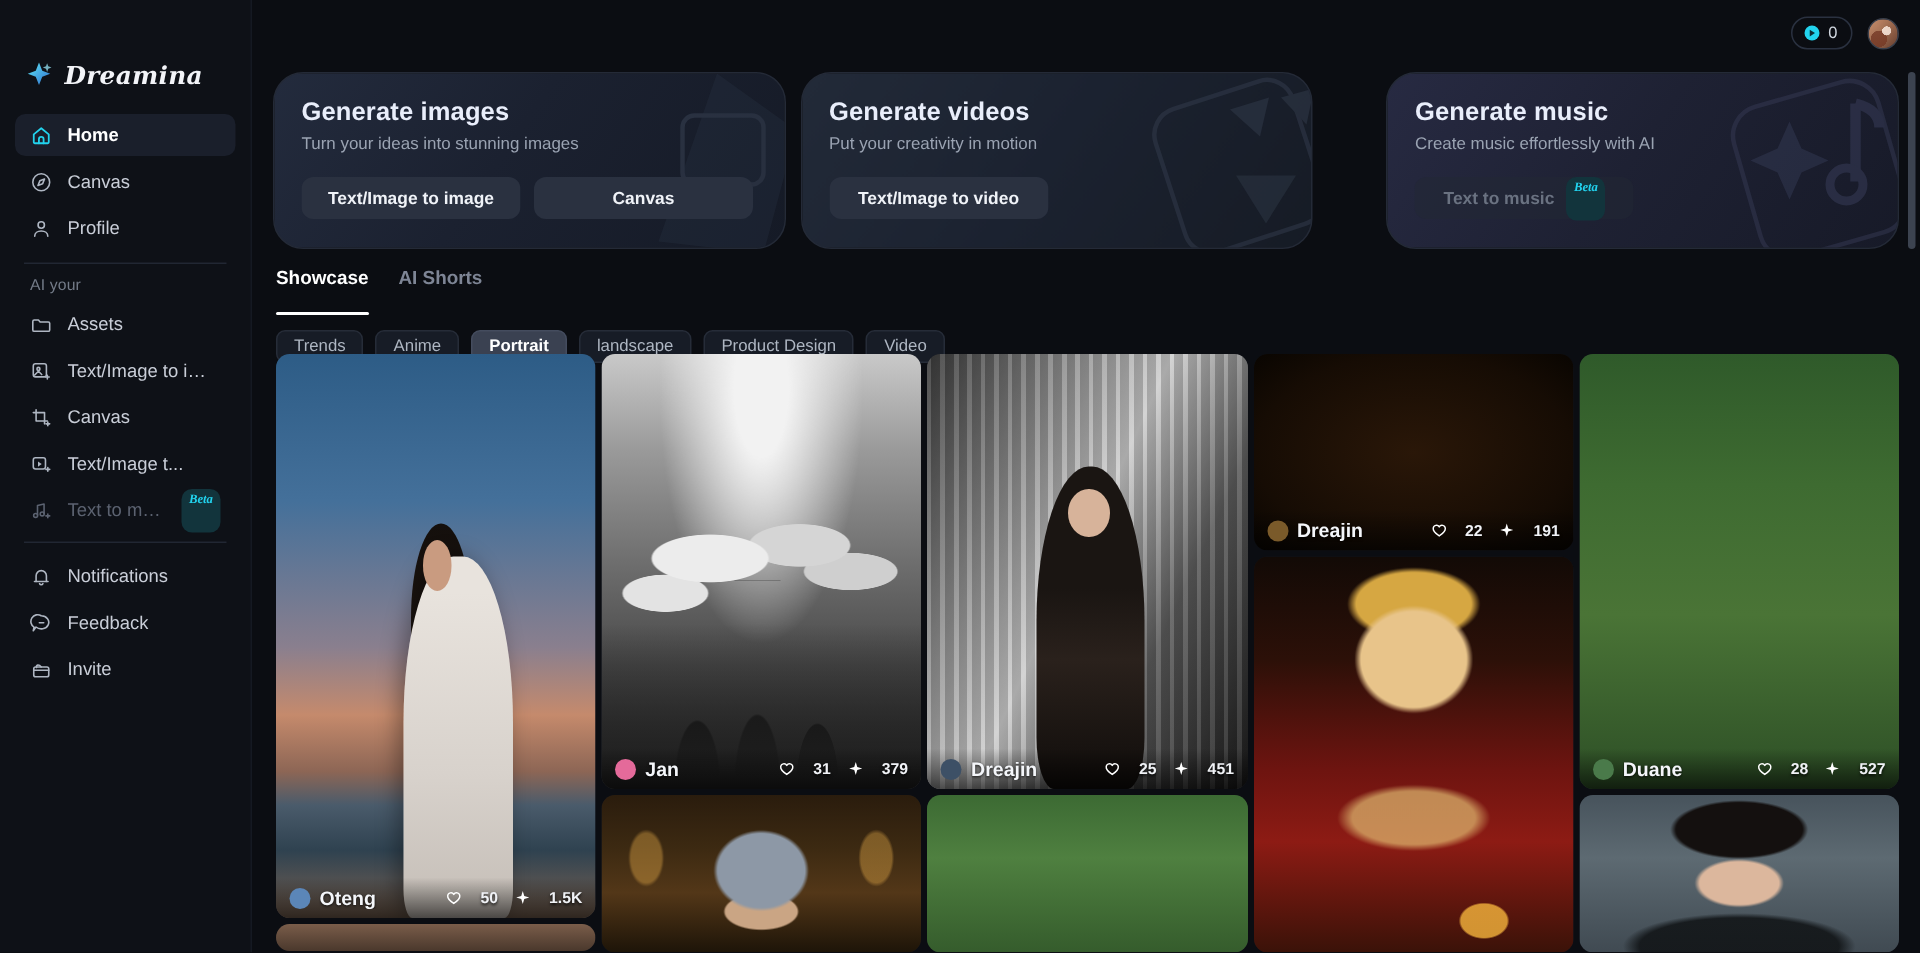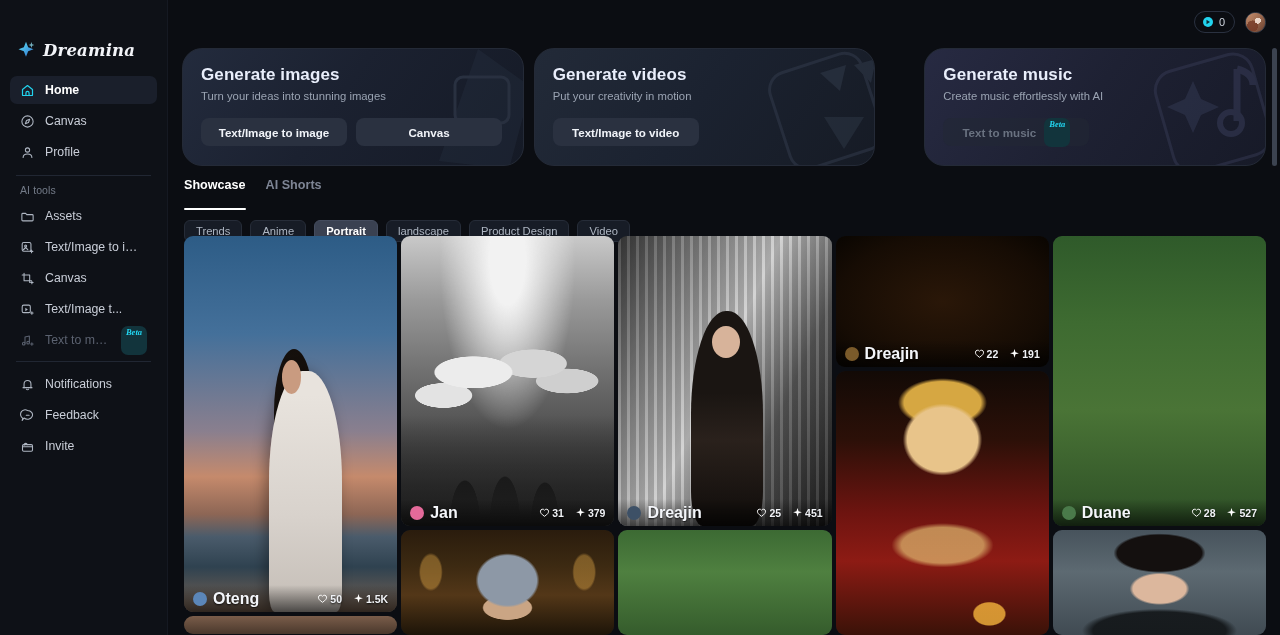--- a/index.html
+++ b/index.html
@@ -151,30 +151,30 @@
     position: absolute; left: 0; right: 0; bottom: 0; height: 27px;
     display: flex; align-items: center; padding: 0 9px;
     background: linear-gradient(to top, rgba(0,0,0,.62), rgba(0,0,0,0));
   }
   .ov-user { display: flex; align-items: center; gap: 6px; min-width: 0; }
   .ov-av {
     width: 14px; height: 14px; border-radius: 50%;
     flex: 0 0 14px; overflow: hidden;
   }
   .ov-name {
-    font-size: 16px; font-weight: 700; color: #f4f6fa;
+    font-size: 13px; font-weight: 700; color: #f4f6fa;
     text-shadow: 0 1px 2px rgba(0,0,0,.8);
     white-space: nowrap; overflow: hidden; text-overflow: ellipsis;
   }
   .ov-stats {
     margin-left: auto; display: flex; align-items: center; gap: 11px;
     font-size: 10.5px; color: #f0f2f6; font-weight: 700;
     text-shadow: 0 1px 2px rgba(0,0,0,.8);
   }
-  .stat { display: flex; align-items: center; gap: 2px; }
+  .stat { display: flex; align-items: center; gap: 12px; }
   .stat svg { display: block; }
 
   
   .scrollbar {
     position: absolute; right: 3px; top: 48px;
     width: 5px; height: 118px; border-radius: 3px;
     background: #3c4350; cursor: pointer;
   }
 
   
@@ -346,21 +346,21 @@
 
     <div class="nav-item">
       <svg class="ico" viewBox="0 0 24 24" fill="none" stroke="currentColor" stroke-width="1.7" stroke-linecap="round" stroke-linejoin="round">
         <circle cx="12" cy="8" r="3.4"></circle>
           <path d="M5 20 c0-3.6 3.1-5.6 7-5.6 s7 2 7 5.6"></path>
       </svg>
       <span class="nav-label">Profile</span>
     </div>
 
     <div class="divider"></div>
-    <div class="section-label">AI tools</div>
+    <div class="section-label">AI your</div>
 
     <div class="nav-item">
       <svg class="ico" viewBox="0 0 24 24" fill="none" stroke="currentColor" stroke-width="1.7" stroke-linecap="round" stroke-linejoin="round">
         <path d="M3 8.5 a1.5 1.5 0 0 1 1.5-1.5 H9 l1.8 2 H19.5 A1.5 1.5 0 0 1 21 10.5 v7 A1.5 1.5 0 0 1 19.5 19 H4.5 A1.5 1.5 0 0 1 3 17.5 Z"></path>
       </svg>
       <span class="nav-label">Assets</span>
     </div>
 
     <div class="nav-item">
       <svg class="ico" viewBox="0 0 24 24" fill="none" stroke="currentColor" stroke-width="1.7" stroke-linecap="round" stroke-linejoin="round">

